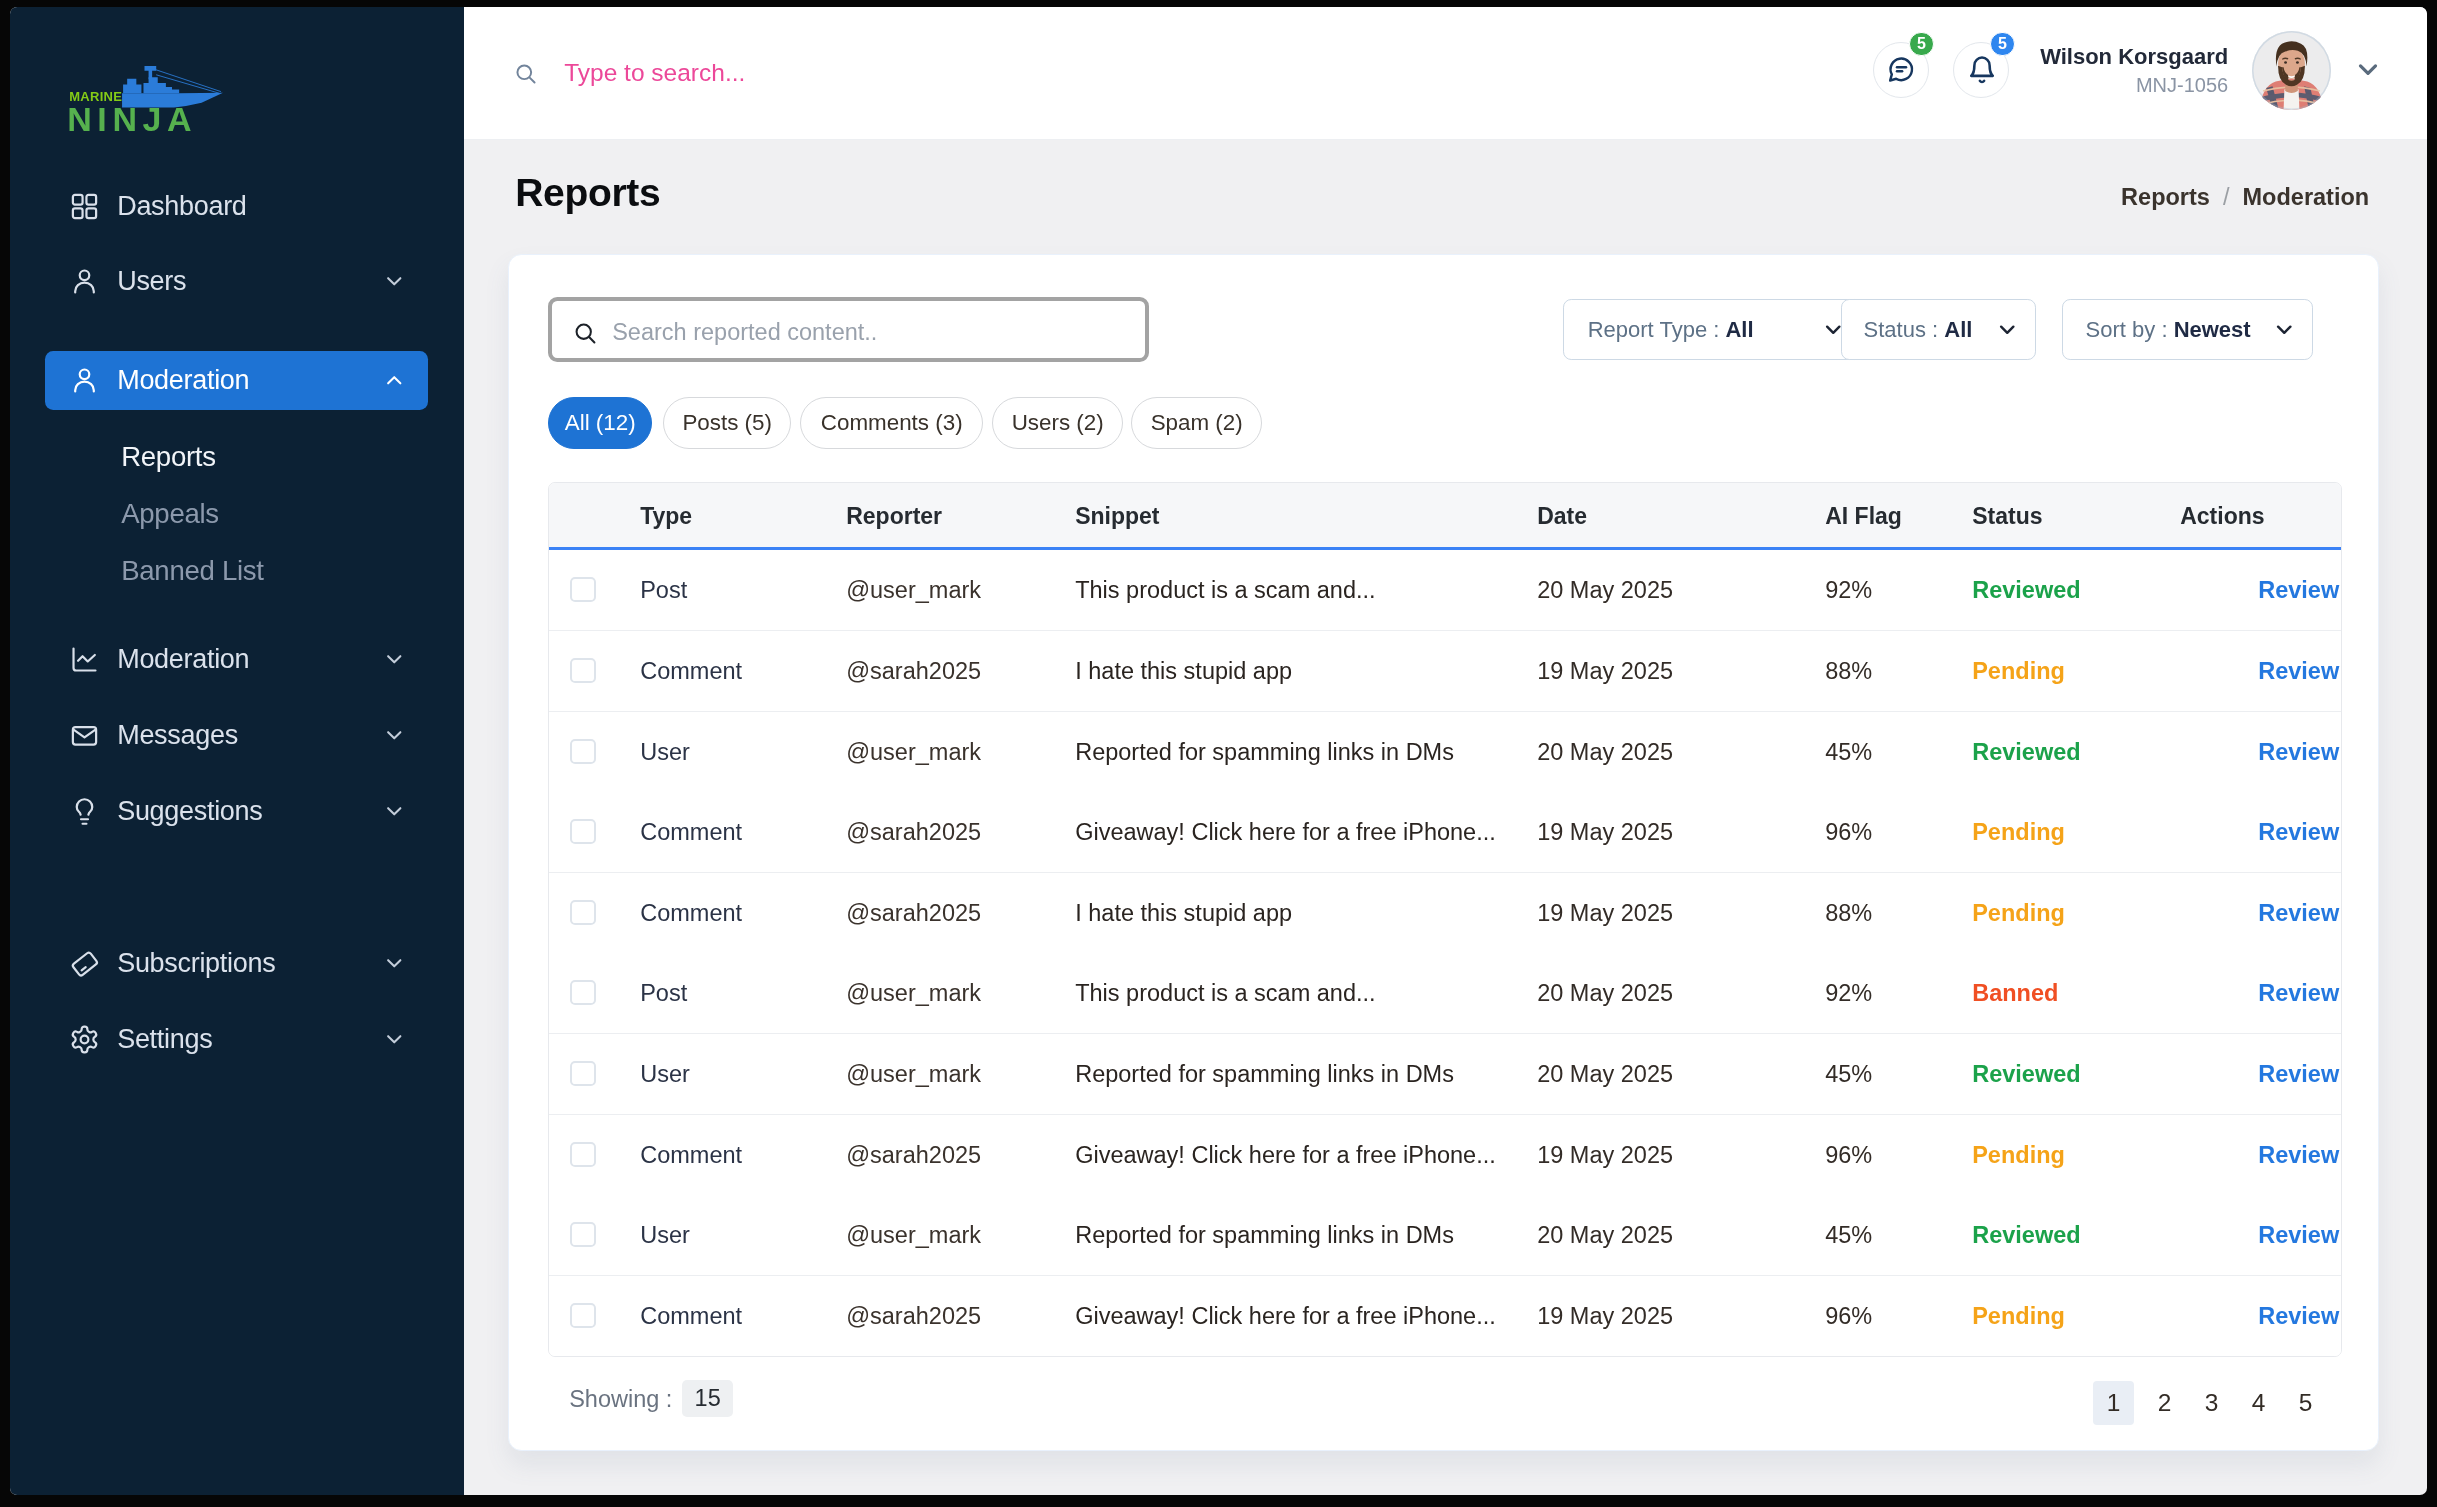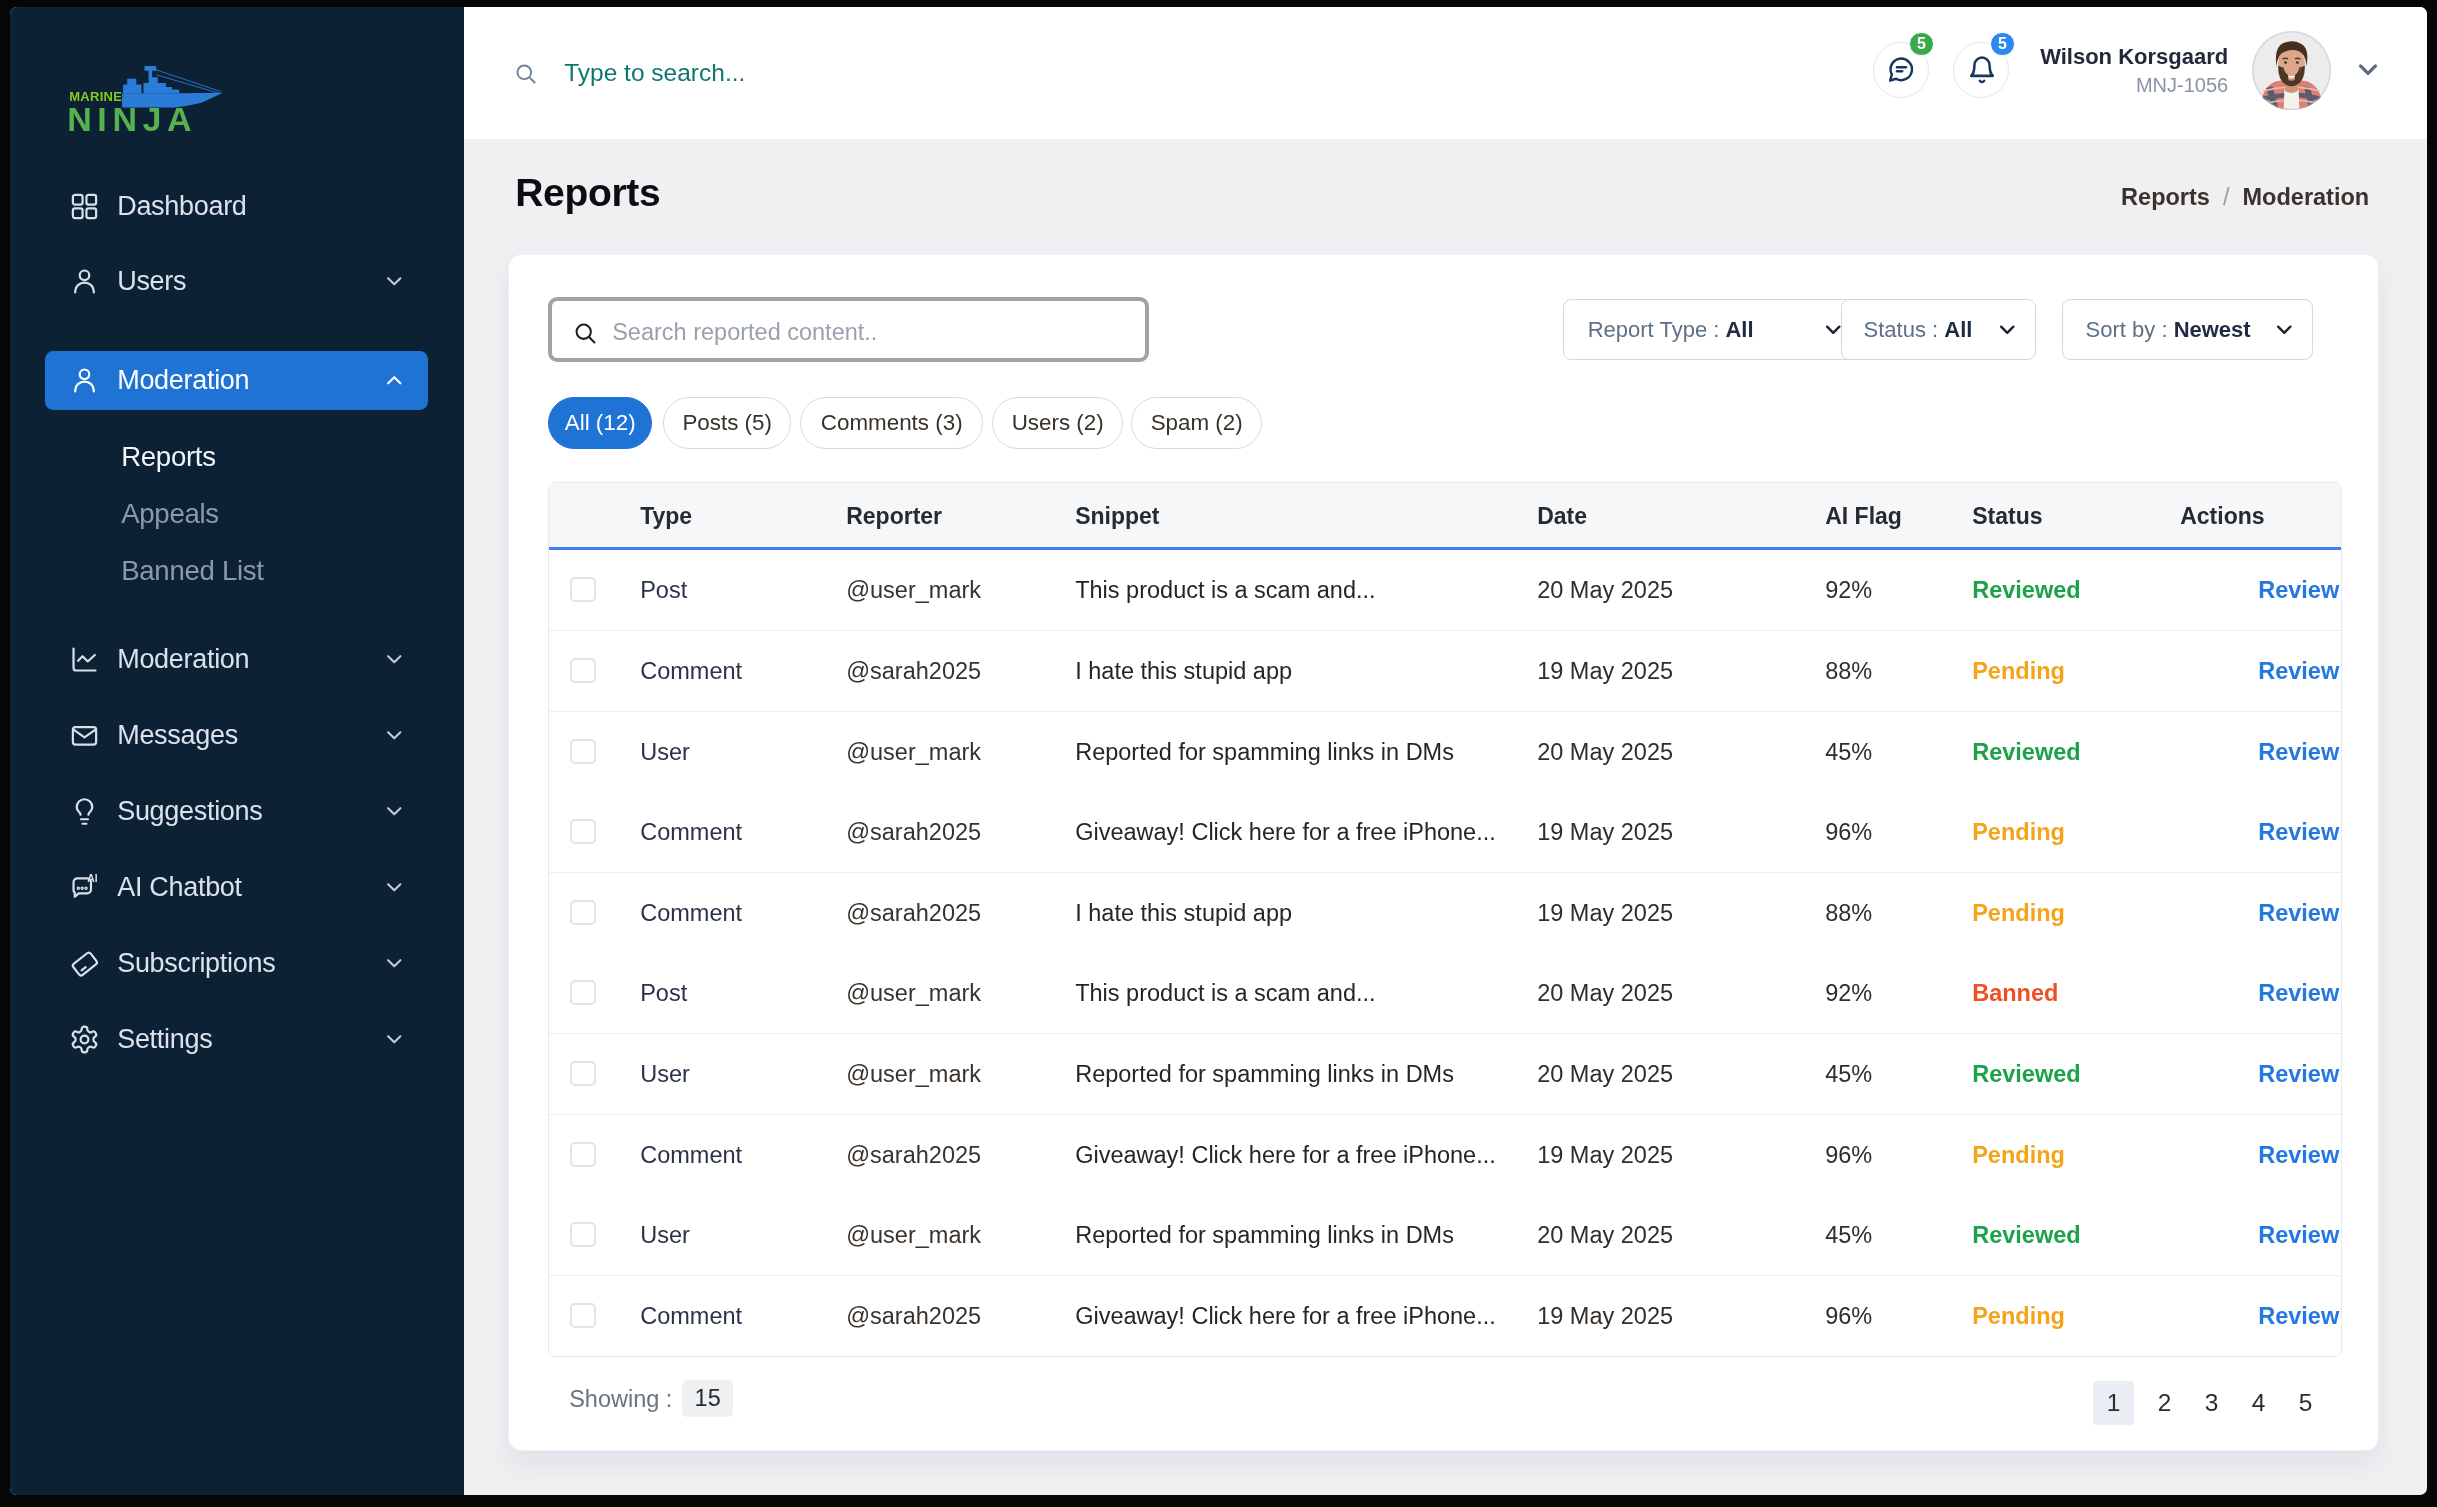--- a/index.html
+++ b/index.html
@@ -111,33 +111,20 @@
       <svg class="ic" viewBox="0 0 24 24" fill="none" stroke="#d9e0ea" stroke-width="1.7" stroke-linecap="round" stroke-linejoin="round">
           <path d="M15 14.5c.2-1 .7-1.7 1.5-2.5 1-.9 1.5-2.2 1.5-3.5a6 6 0 0 0-12 0c0 1.3.5 2.6 1.5 3.5.8.8 1.3 1.5 1.5 2.5"></path>
           <path d="M9.3 18h5.4"></path>
           <path d="M10.5 21.5h3"></path>
         </svg>
       <div class="tx">Suggestions</div>
       <svg class="ch" viewBox="0 0 24 24" fill="none" stroke="#c3cdda" stroke-width="2" stroke-linecap="round" stroke-linejoin="round">
           <path d="M6 9l6 6 6-6"></path>
         </svg>
     </div>
-    <div class="nav" style="top:851px;">
-      <svg class="ic" viewBox="0 0 24 24" fill="none" stroke="#d9e0ea" stroke-width="1.7" stroke-linecap="round" stroke-linejoin="round">
-          <path d="M3.5 8a3 3 0 0 1 3-3h7.5a3 3 0 0 1 3 3v5.5a3 3 0 0 1-3 3h-6.5l-3 2.7v-3.1a3 3 0 0 1-1-2.1z"></path>
-          <circle cx="7.2" cy="12.6" r="0.5"></circle>
-          <circle cx="10.2" cy="12.6" r="0.5"></circle>
-          <circle cx="13.2" cy="12.6" r="0.5"></circle>
-          <text x="14.2" y="7.8" font-size="8" font-weight="700" fill="#d9e0ea" stroke="none" font-family="Liberation Sans, sans-serif">AI</text>
-        </svg>
-      <div class="tx">AI Chatbot</div>
-      <svg class="ch" viewBox="0 0 24 24" fill="none" stroke="#c3cdda" stroke-width="2" stroke-linecap="round" stroke-linejoin="round">
-          <path d="M6 9l6 6 6-6"></path>
-        </svg>
-    </div>
     <div class="nav" style="top:927px;">
       <svg class="ic" viewBox="0 0 24 24" fill="none" stroke="#d9e0ea" stroke-width="1.7" stroke-linecap="round" stroke-linejoin="round">
           <g transform="rotate(-38 12 12)">
             <rect x="3.5" y="7" width="17" height="11" rx="2"></rect>
             <path d="M7 14.8h4"></path>
           </g>
         </svg>
       <div class="tx">Subscriptions</div>
       <svg class="ch" viewBox="0 0 24 24" fill="none" stroke="#c3cdda" stroke-width="2" stroke-linecap="round" stroke-linejoin="round">
           <path d="M6 9l6 6 6-6"></path>
@@ -152,21 +139,21 @@
       <svg class="ch" viewBox="0 0 24 24" fill="none" stroke="#c3cdda" stroke-width="2" stroke-linecap="round" stroke-linejoin="round">
           <path d="M6 9l6 6 6-6"></path>
         </svg>
     </div>
   </div>
   <div id="header">
     <svg class="abs" style="left:50px; top:55px;" width="23.5" height="23.5" viewBox="0 0 24 24" fill="none" stroke="#72849b" stroke-width="2" stroke-linecap="round">
         <circle cx="10.5" cy="10.5" r="7"></circle>
         <path d="M16 16l5 5"></path>
       </svg>
-    <div class="abs" style="left:100px; top:0; height:132px; line-height:132px; font-size:24.5px; color:#0f766e;">Type to search...</div>
+    <div class="abs" style="left:100px; top:0; height:132px; line-height:132px; font-size:24.5px; color:#ec4899;">Type to search...</div>
     <div class="abs" style="left:1409px; top:35px; width:56px; height:56px; border:1px solid #e3e7ec; border-radius:50%;">
       <svg class="abs" style="left:11.7px; top:11.7px;" width="31" height="31" viewBox="0 0 24 24" fill="none" stroke="#17375f" stroke-width="1.9" stroke-linecap="round" stroke-linejoin="round">
           <path d="M7.9 19.2A8.3 8.3 0 1 0 4.5 15.8L3.2 20.5Z"></path>
           <path d="M8.5 10.2h7"></path>
           <path d="M8.5 13.4h4"></path>
         </svg>
     </div>
     <div class="abs" style="left:1445px; top:25px; width:24.5px; height:24.5px; background:#38a94c; border:1.5px solid #fff; border-radius:50%; color:#fff; font-size:16px; font-weight:700; text-align:center; line-height:21.4px;">5</div>
     <div class="abs" style="left:1489px; top:35px; width:56px; height:56px; border:1px solid #e3e7ec; border-radius:50%;">
       <svg class="abs" style="left:11.7px; top:11.2px;" width="32" height="32" viewBox="0 0 24 24" fill="none" stroke="#17375f" stroke-width="1.9" stroke-linecap="round" stroke-linejoin="round">

